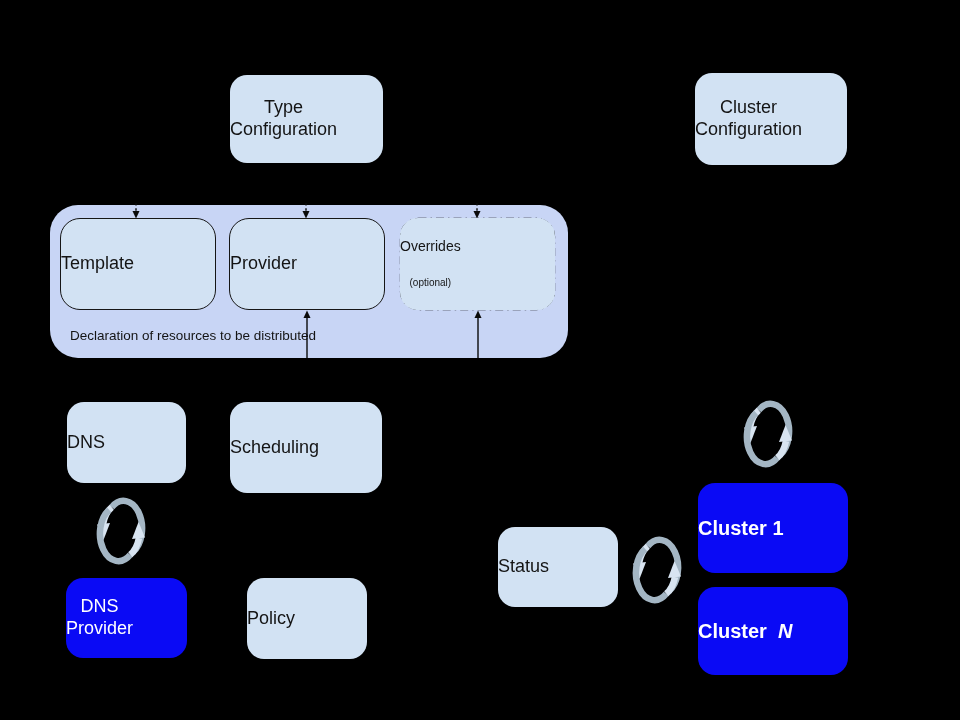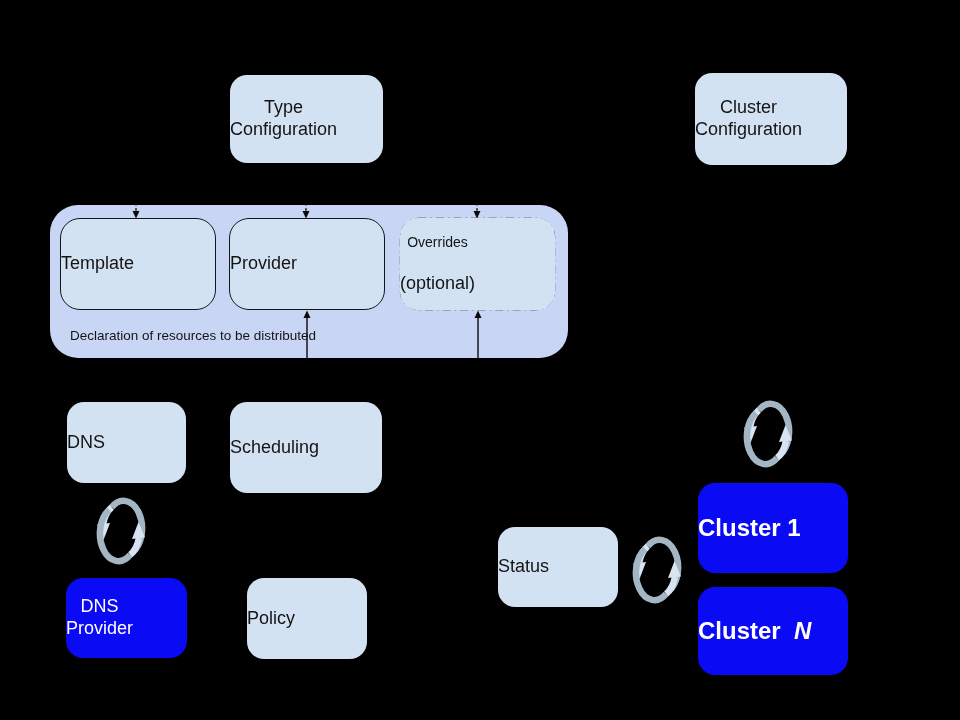--- a/index.html
+++ b/index.html
@@ -31,22 +31,22 @@
     background:var(--group-fill,#c8d5f5);
     border-radius:28px;
   }
   .caption{
     position:absolute;
     font-size:13.5px;
     color:var(--text-dark,#141414);
     white-space:nowrap;
   }
   .overrides-title{font-size:14px;display:block;}
-  .overrides-sub{font-size:18px;display:block;margin-top:0;}
-  .bold{font-weight:bold;font-size:24px;}
+  .overrides-sub{font-size:10px;display:block;margin-top:0;}
+  .bold{font-weight:bold;font-size:20px;}
   .overlay{position:absolute;left:0;top:0;pointer-events:none;}
 </style>
 </head>
 <body>
 
 <div class="stage">
 
   <div class="group" style="left:50px;top:205px;width:518px;height:153px;">
     <div class="caption" style="left:20px;top:123px;">Declaration of resources to be distributed</div>
   </div>

